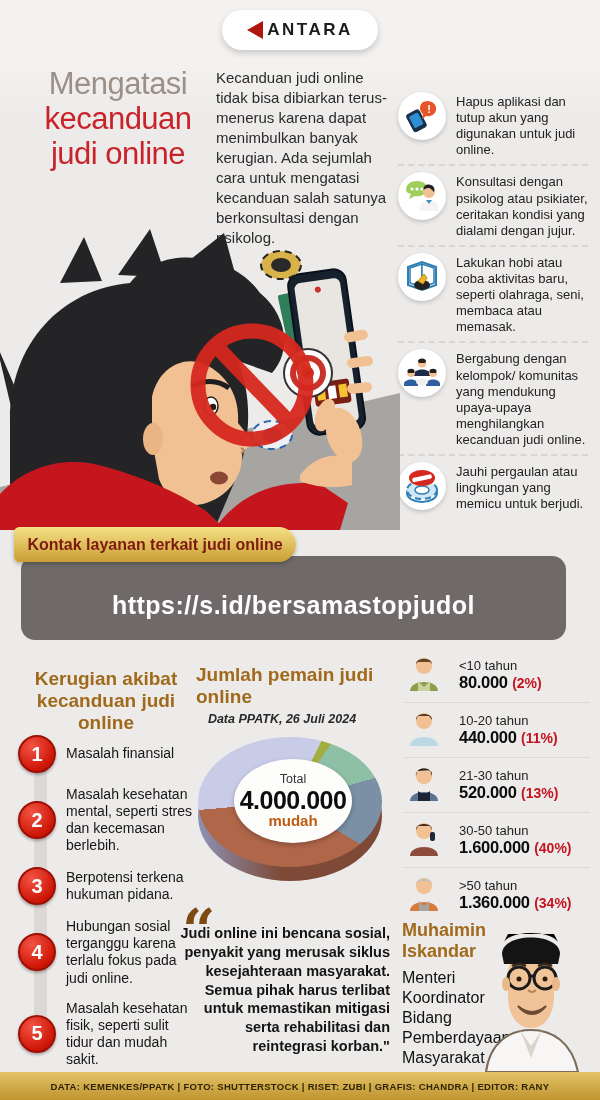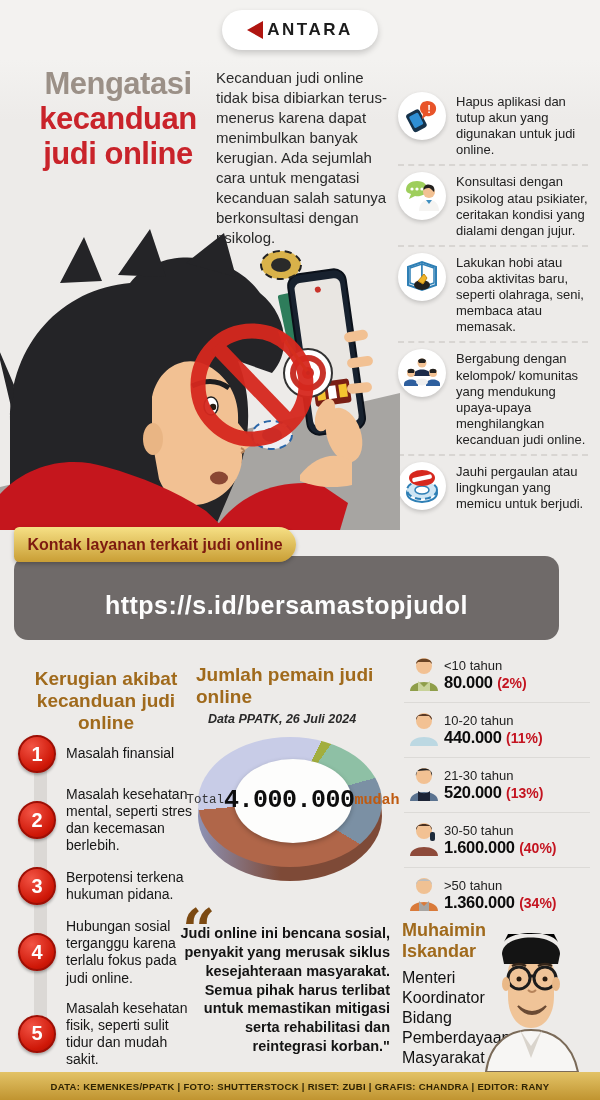--- a/index.html
+++ b/index.html
@@ -10,21 +10,21 @@
 
   
   .logo-pill { position:absolute; left:222px; top:10px; width:156px; height:40px;
     background:#fff; border-radius:20px; box-shadow:0 3px 6px rgba(0,0,0,.18);
     display:flex; align-items:center; justify-content:center; gap:4px; }
   .logo-mark { width:0; height:0; border-top:9px solid transparent; border-bottom:9px solid transparent;
     border-right:16px solid #b01510; position:relative; }
   .logo-text { font-size:17px; font-weight:bold; letter-spacing:2.5px; color:#1c1c1c; }
 
   .title-block { position:absolute; left:22px; top:66px; width:192px; text-align:center;
-    font-weight:bold; line-height:1.13; }
+    font-weight:normal; line-height:1.13; }
   .title-gray { font-size:31px; color:#9b9087; letter-spacing:-.5px; }
   .title-red  { font-size:31px; color:#c9232a; letter-spacing:-.5px; }
 
   .intro { position:absolute; left:216px; top:68px; width:182px;
     font-size:15px; line-height:1.33; color:#2b2b2b; font-weight:500; }
 
   
   .tips-col { position:absolute; left:398px; top:86px; width:190px; display:flex; flex-direction:column; }
   .tip { display:flex; gap:10px; padding:6px 0; }
   .tip + .tip { border-top:2px dashed #d8d5d2; }
@@ -33,21 +33,21 @@
   .tip-text { font-size:13px; line-height:1.24; color:#222; font-weight:500; padding-top:2px; }
 
   
   .illustration { position:absolute; left:0; top:185px; }
 
   
   .banner-yellow { position:absolute; left:14px; top:527px; width:282px; height:35px;
     background:linear-gradient(180deg,#f6e085,#c99e35); border-radius:6px 20px 20px 6px;
     display:flex; align-items:center; justify-content:center;
     font-size:16px; font-weight:bold; color:#7d1a10; box-shadow:0 2px 4px rgba(0,0,0,.25); z-index:5; }
-  .gray-box { position:absolute; left:14px; top:556px; width:545px; height:84px;
+  .gray-box { position:absolute; left:21px; top:556px; width:545px; height:84px;
     background:#6f6a69; border-radius:14px; z-index:4;
     display:flex; flex-direction:column; align-items:center; justify-content:center; gap:4px; padding-top:14px; }
   .url-text { font-size:25px; font-weight:bold; color:#fdfdfd; letter-spacing:.5px; }
   .note-line { font-size:11.5px; color:#f1efee; font-style:italic; }
   .note-label { font-weight:bold; }
 
   
   .losses-title { position:absolute; left:20px; top:668px; width:172px; text-align:center;
     font-size:19px; font-weight:bold; color:#a06a1c; line-height:1.16; }
   .loss-track { position:absolute; left:34px; top:752px; width:13px; height:288px;
@@ -66,28 +66,28 @@
   .players-src { position:absolute; left:184px; top:712px; width:196px; text-align:center;
     font-size:12.5px; font-weight:bold; font-style:italic; color:#2a2a2a; }
   .donut-wrap { position:absolute; left:198px; top:737px; width:184px; height:146px; }
   .donut-side { position:absolute; left:0; top:14px; width:184px; height:130px; border-radius:50%;
     background:linear-gradient(90deg,#8d92b5,#7e4a37 45%); }
   .donut { position:absolute; left:0; top:0; width:184px; height:130px; border-radius:50%;
     background:conic-gradient(from 265deg,
       #c8cce7 0 34%, #a2ae3f 34% 36.2%, #8ec0a5 36.2% 47%, #7b90a4 47% 60%, #b06649 60% 100%); }
   .donut-hole { position:absolute; left:36px; top:22px; width:118px; height:84px; border-radius:50%;
     background:#fdfdfc; box-shadow:0 2px 5px rgba(0,0,0,.25);
-    display:flex; flex-direction:row; align-items:center; justify-content:center; line-height:1.05;font-family:Liberation Mono, monospace; }
+    display:flex; flex-direction:column; align-items:center; justify-content:center; line-height:1.05; }
   .donut-total-label { font-size:12.5px; color:#333; }
   .donut-total-value { font-size:25px; font-weight:bold; color:#0d0d0d; letter-spacing:-.5px; }
   .donut-total-unit  { font-size:15px; font-weight:bold; color:#bf5a10; }
 
   
   .ages { position:absolute; left:404px; top:648px; width:186px; display:flex; flex-direction:column; }
-  .age-row { display:flex; gap:0; align-items:center; padding:5px 0; }
+  .age-row { display:flex; gap:15px; align-items:center; padding:5px 0; }
   .age-row + .age-row { border-top:1px solid #dcdad7; }
   .age-ava { flex:0 0 40px; }
   .age-label { font-size:13px; color:#222; }
   .age-value { font-size:16.5px; font-weight:bold; color:#0c0c0c; letter-spacing:-.3px; }
   .age-pct { font-size:14px; font-weight:bold; color:#c41420; }
 
   
   .quote-mark { position:absolute; left:182px; top:902px; font-family:"DejaVu Serif", serif;
     font-size:58px; font-weight:bold; color:#7c4a12; line-height:1; }
   .quote-text { position:absolute; left:178px; top:924px; width:212px; text-align:right;

